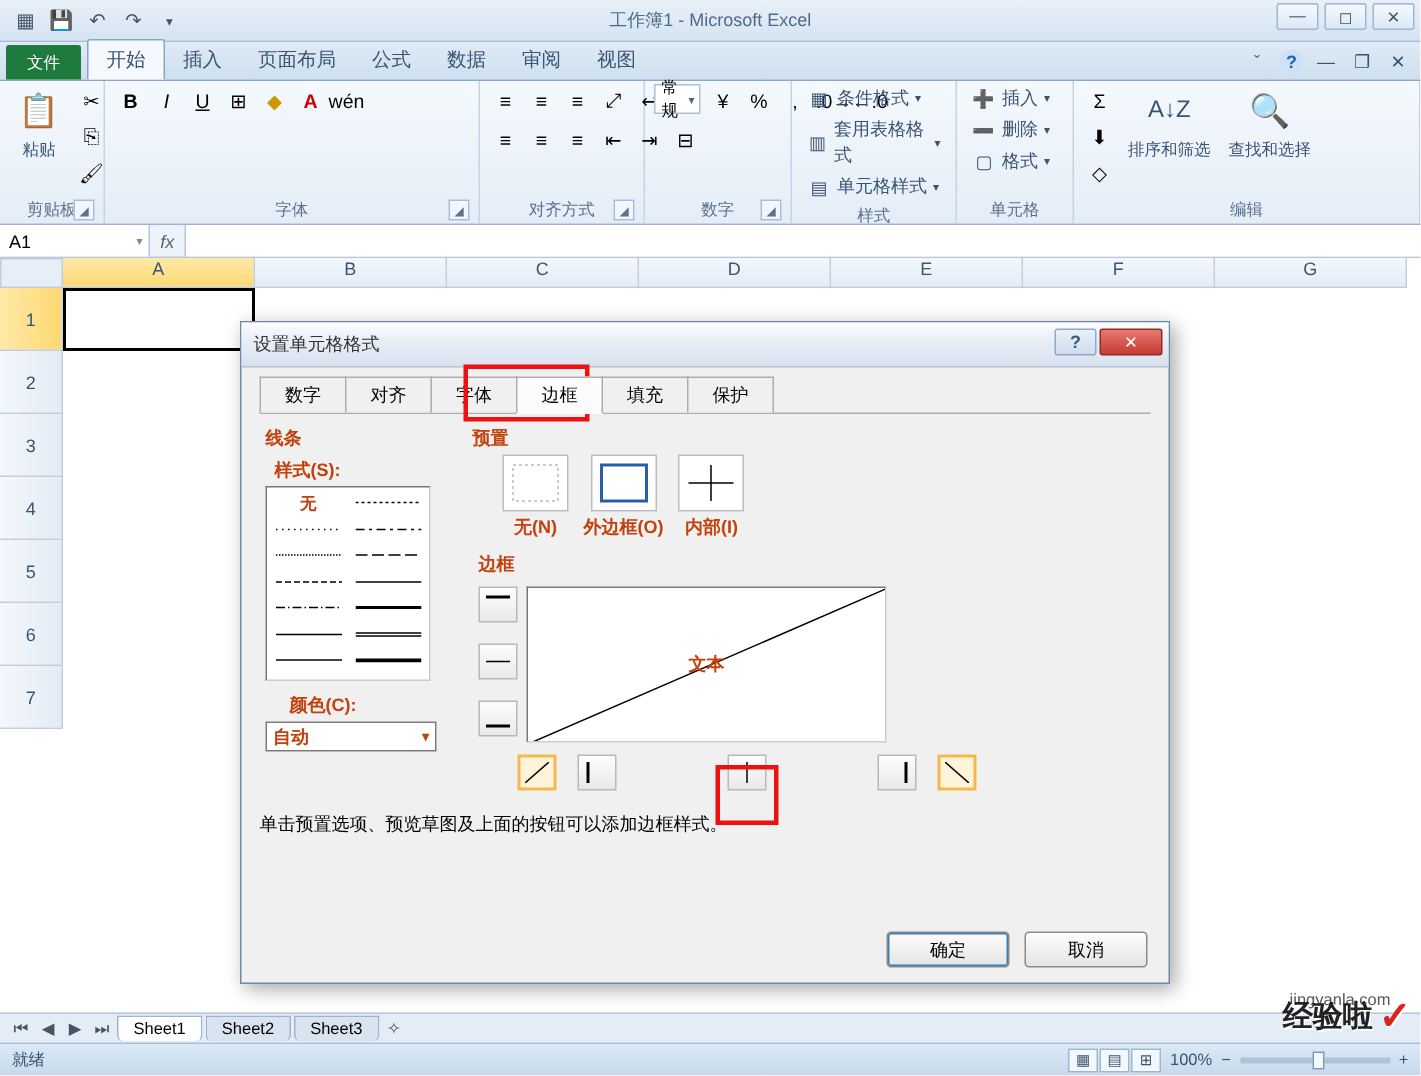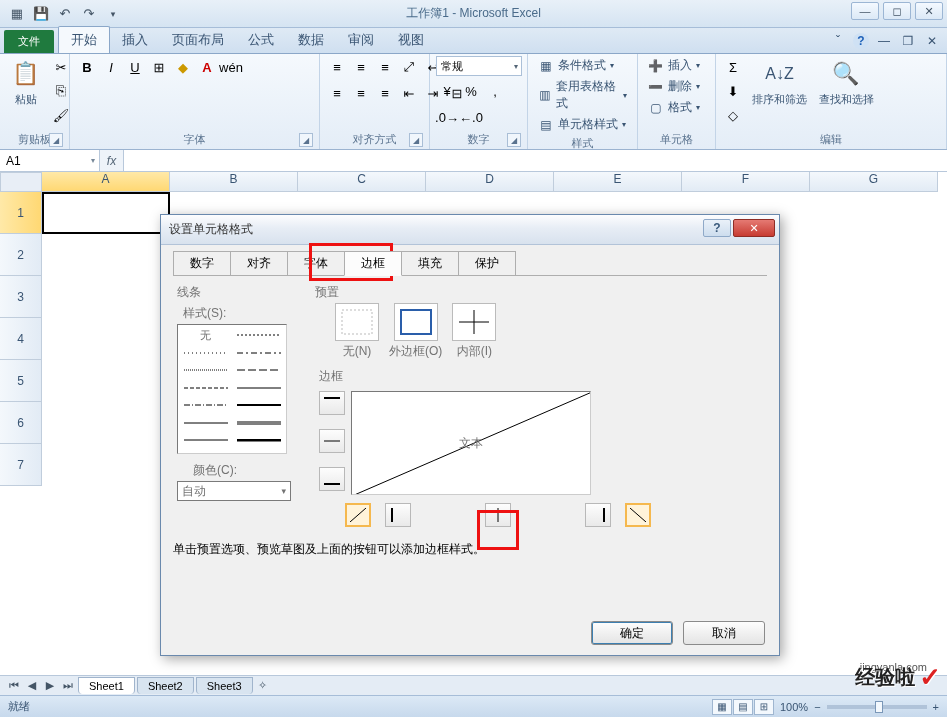--- a/index.html
+++ b/index.html
@@ -78,21 +78,21 @@
 .dlg-title { height: 30px; background: linear-gradient(#fdfdfe,#e7edf5 45%,#d8e2ee); border-bottom: 1px solid #b2c3d8; display: flex; align-items: center; padding: 0 8px; font-size: 12px; color: #333; position: relative; }
 .dlg-controls { position: absolute; right: 4px; top: 4px; display: flex; gap: 2px; }
 .dlg-help { width: 28px; height: 18px; background: linear-gradient(#eaf1f9,#cdddee); border: 1px solid #8fa9c8; border-radius: 2px; display: flex; align-items: center; justify-content: center; font-size: 12px; font-weight:bold; color:#3a5a7c; }
 .dlg-close { width: 42px; height: 18px; background: linear-gradient(#e57a73,#c73b32); border: 1px solid #8e2c25; border-radius: 2px; display: flex; align-items: center; justify-content: center; color: #fff; font-size: 11px; }
 .dlg-body { padding: 6px 12px 8px; height: calc(100% - 30px); position: relative; }
 .dlg-tabs { display: flex; border-bottom: 1px solid #aeaeae; }
 .dlg-tab { padding: 3px 16px; font-size: 12px; border: 1px solid #aeaeae; border-bottom: none; background: #f0f0f0; margin-right: -1px; position: relative; }
 .dlg-tab.active { background: #fcfcfc; z-index: 2; border-bottom: 1px solid #fcfcfc; margin-bottom: -1px; }
 .red-box { position: absolute; border: 3px solid #e11; pointer-events: none; }
 
-.panel-body { padding: 8px 4px 0; font-size: 12px; color: #737373; }
+.panel-body { padding: 8px 4px 0; font-size: 12px; color: #c2410c; font-weight: bold; }
 .section-label { margin-bottom: 2px; }
 .line-samples { width: 110px; height: 130px; border: 1px inset #ccc; background: #fff; padding: 4px; display: grid; grid-template-columns: 1fr 1fr; gap: 3px 6px; }
 .ls { height: 12px; display: flex; align-items: center; justify-content: center; font-size: 11px; }
 .color-combo { width: 114px; height: 20px; border: 1px solid #7a7a7a; background: #fff; display: flex; align-items: center; padding: 0 4px; font-size: 12px; position: relative; }
 .color-combo::after { content: "▾"; position: absolute; right: 4px; font-size: 9px; }
 
 .preset-row { display: flex; gap: 10px; margin-left: 20px; }
 .preset-btn { display: flex; flex-direction: column; align-items: center; gap: 2px; }
 .preset-box { width: 44px; height: 38px; border: 1px solid #bbb; background: #fff; display: flex; align-items: center; justify-content: center; }
 .preset-cap { font-size: 12px; }
@@ -209,21 +209,21 @@
         <div class="small-btn">≡</div>
         <div class="small-btn">⇤</div>
         <div class="small-btn">⇥</div>
         <div class="small-btn">⊟</div>
       </div>
     </div>
     <div class="group-label"><span>对齐方式</span><div class="dlg-launcher">◢</div></div>
   </div>
 
   <div class="group" style="width:98px">
-    <div class="group-content" style="flex-direction:column;gap:4px">
+    <div class="group-content" style="flex-direction:row;gap:4px">
       <div class="combo" style="width:86px">
           <span>常规</span>
         </div>
       <div class="small-row">
         <div class="small-btn">¥</div>
         <div class="small-btn">%</div>
         <div class="small-btn">,</div>
       </div>
       <div class="small-row">
         <div class="small-btn">.0→</div>

